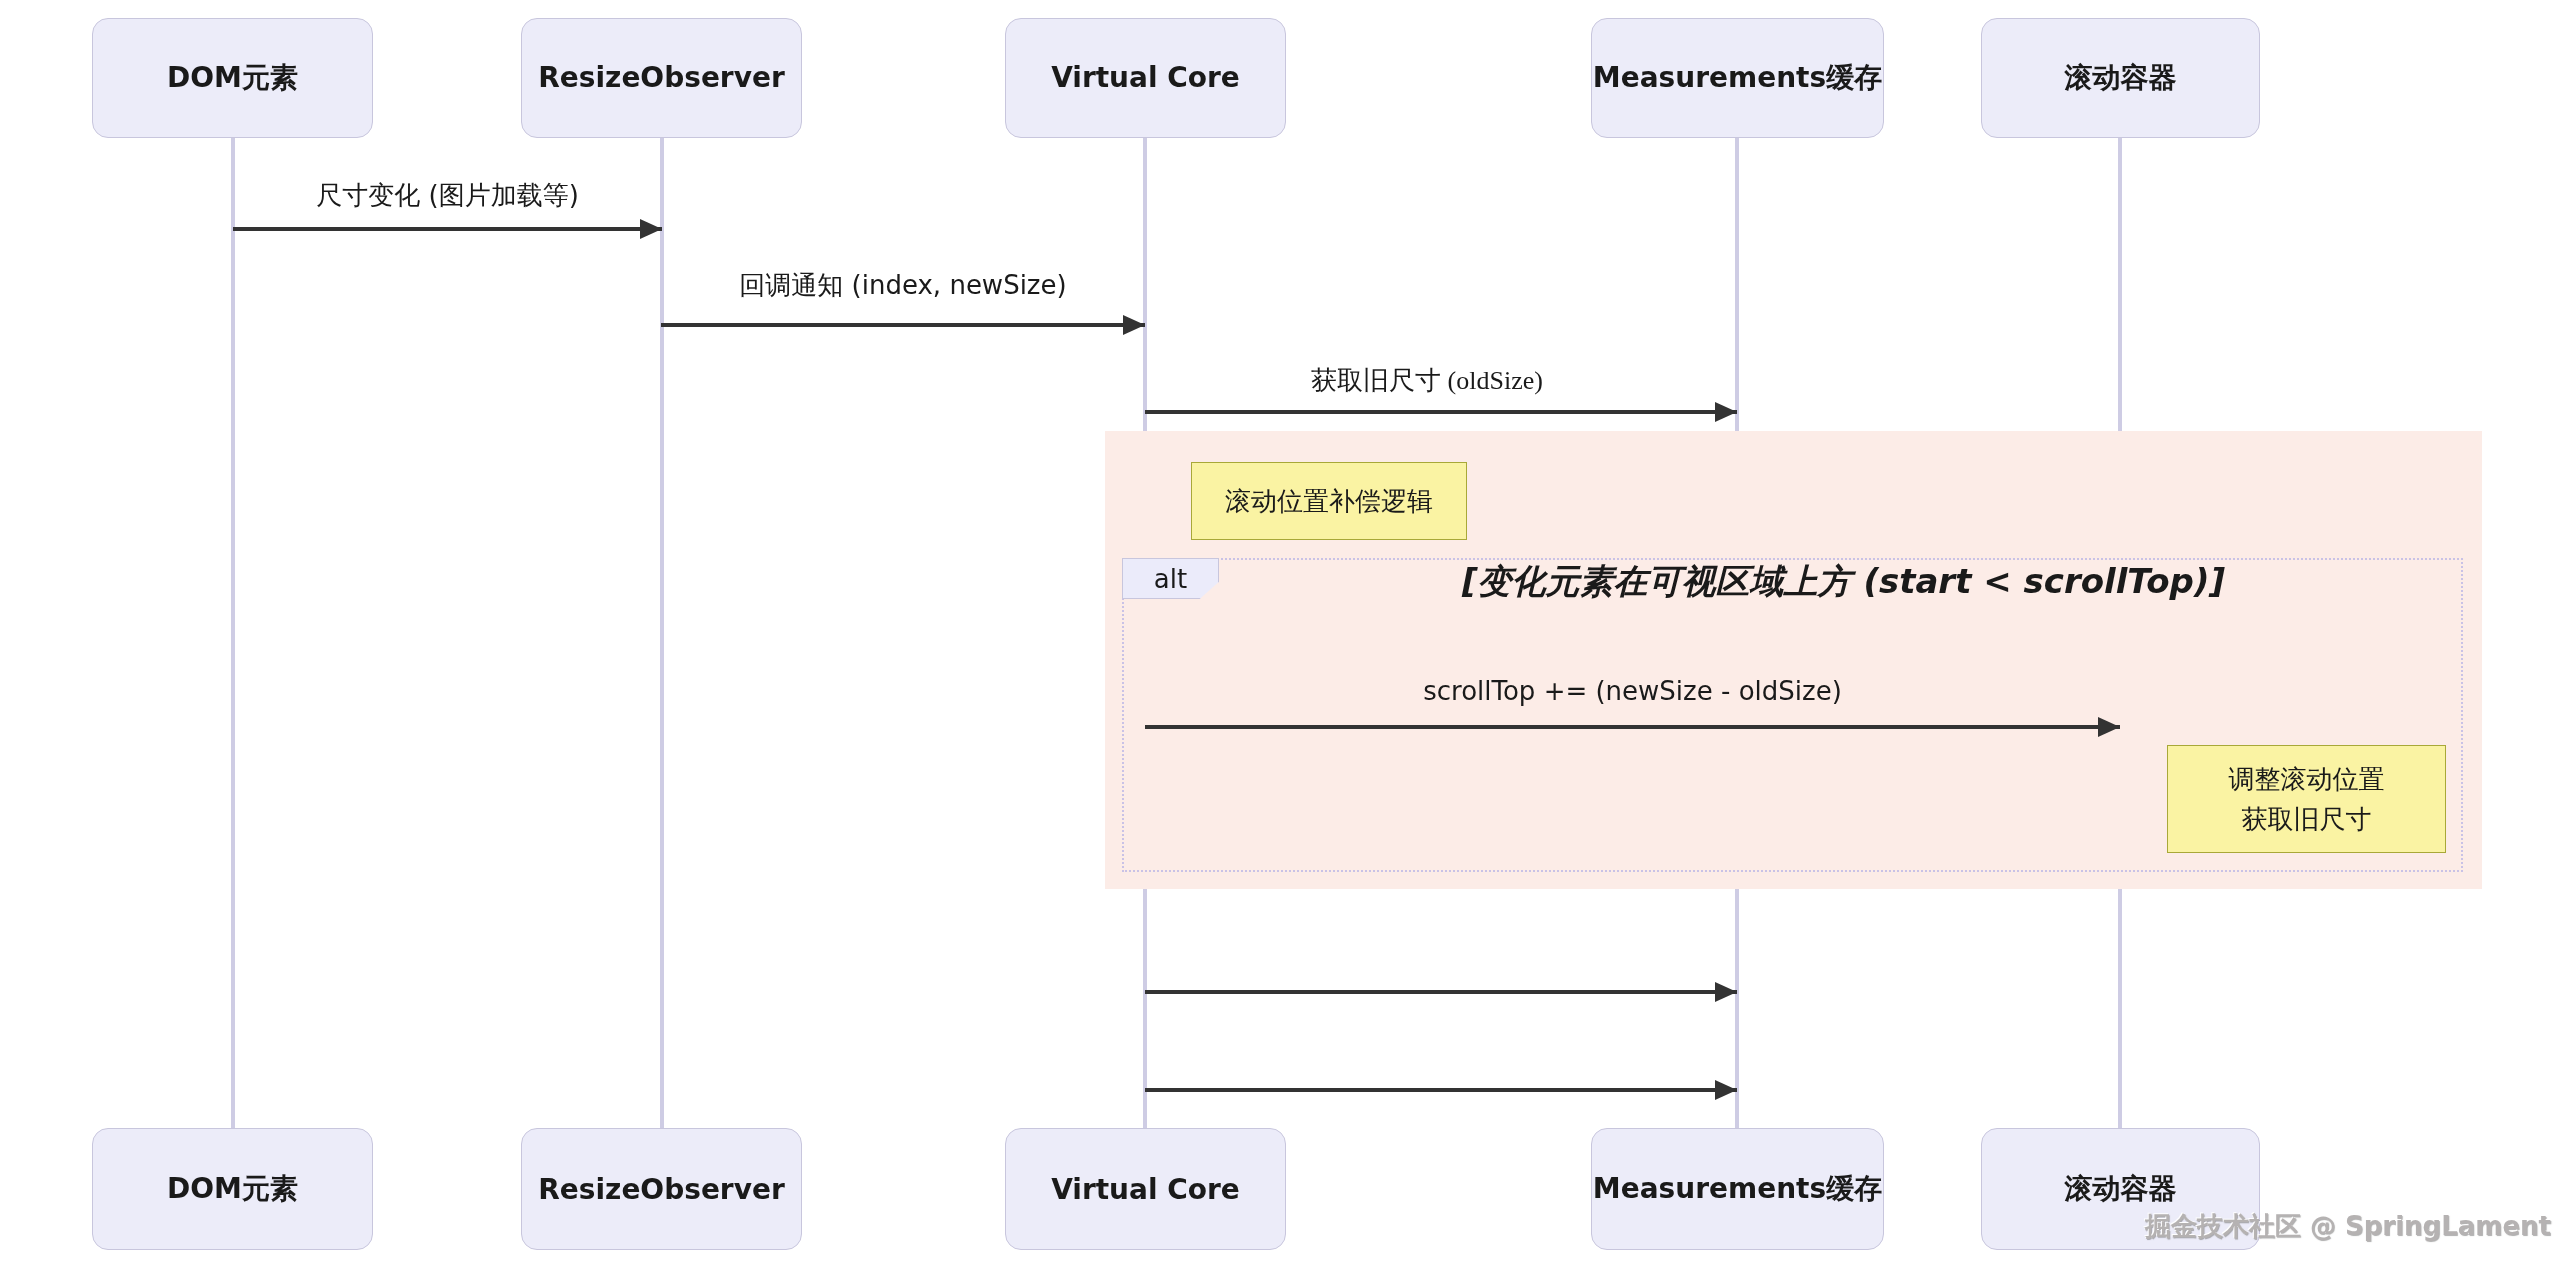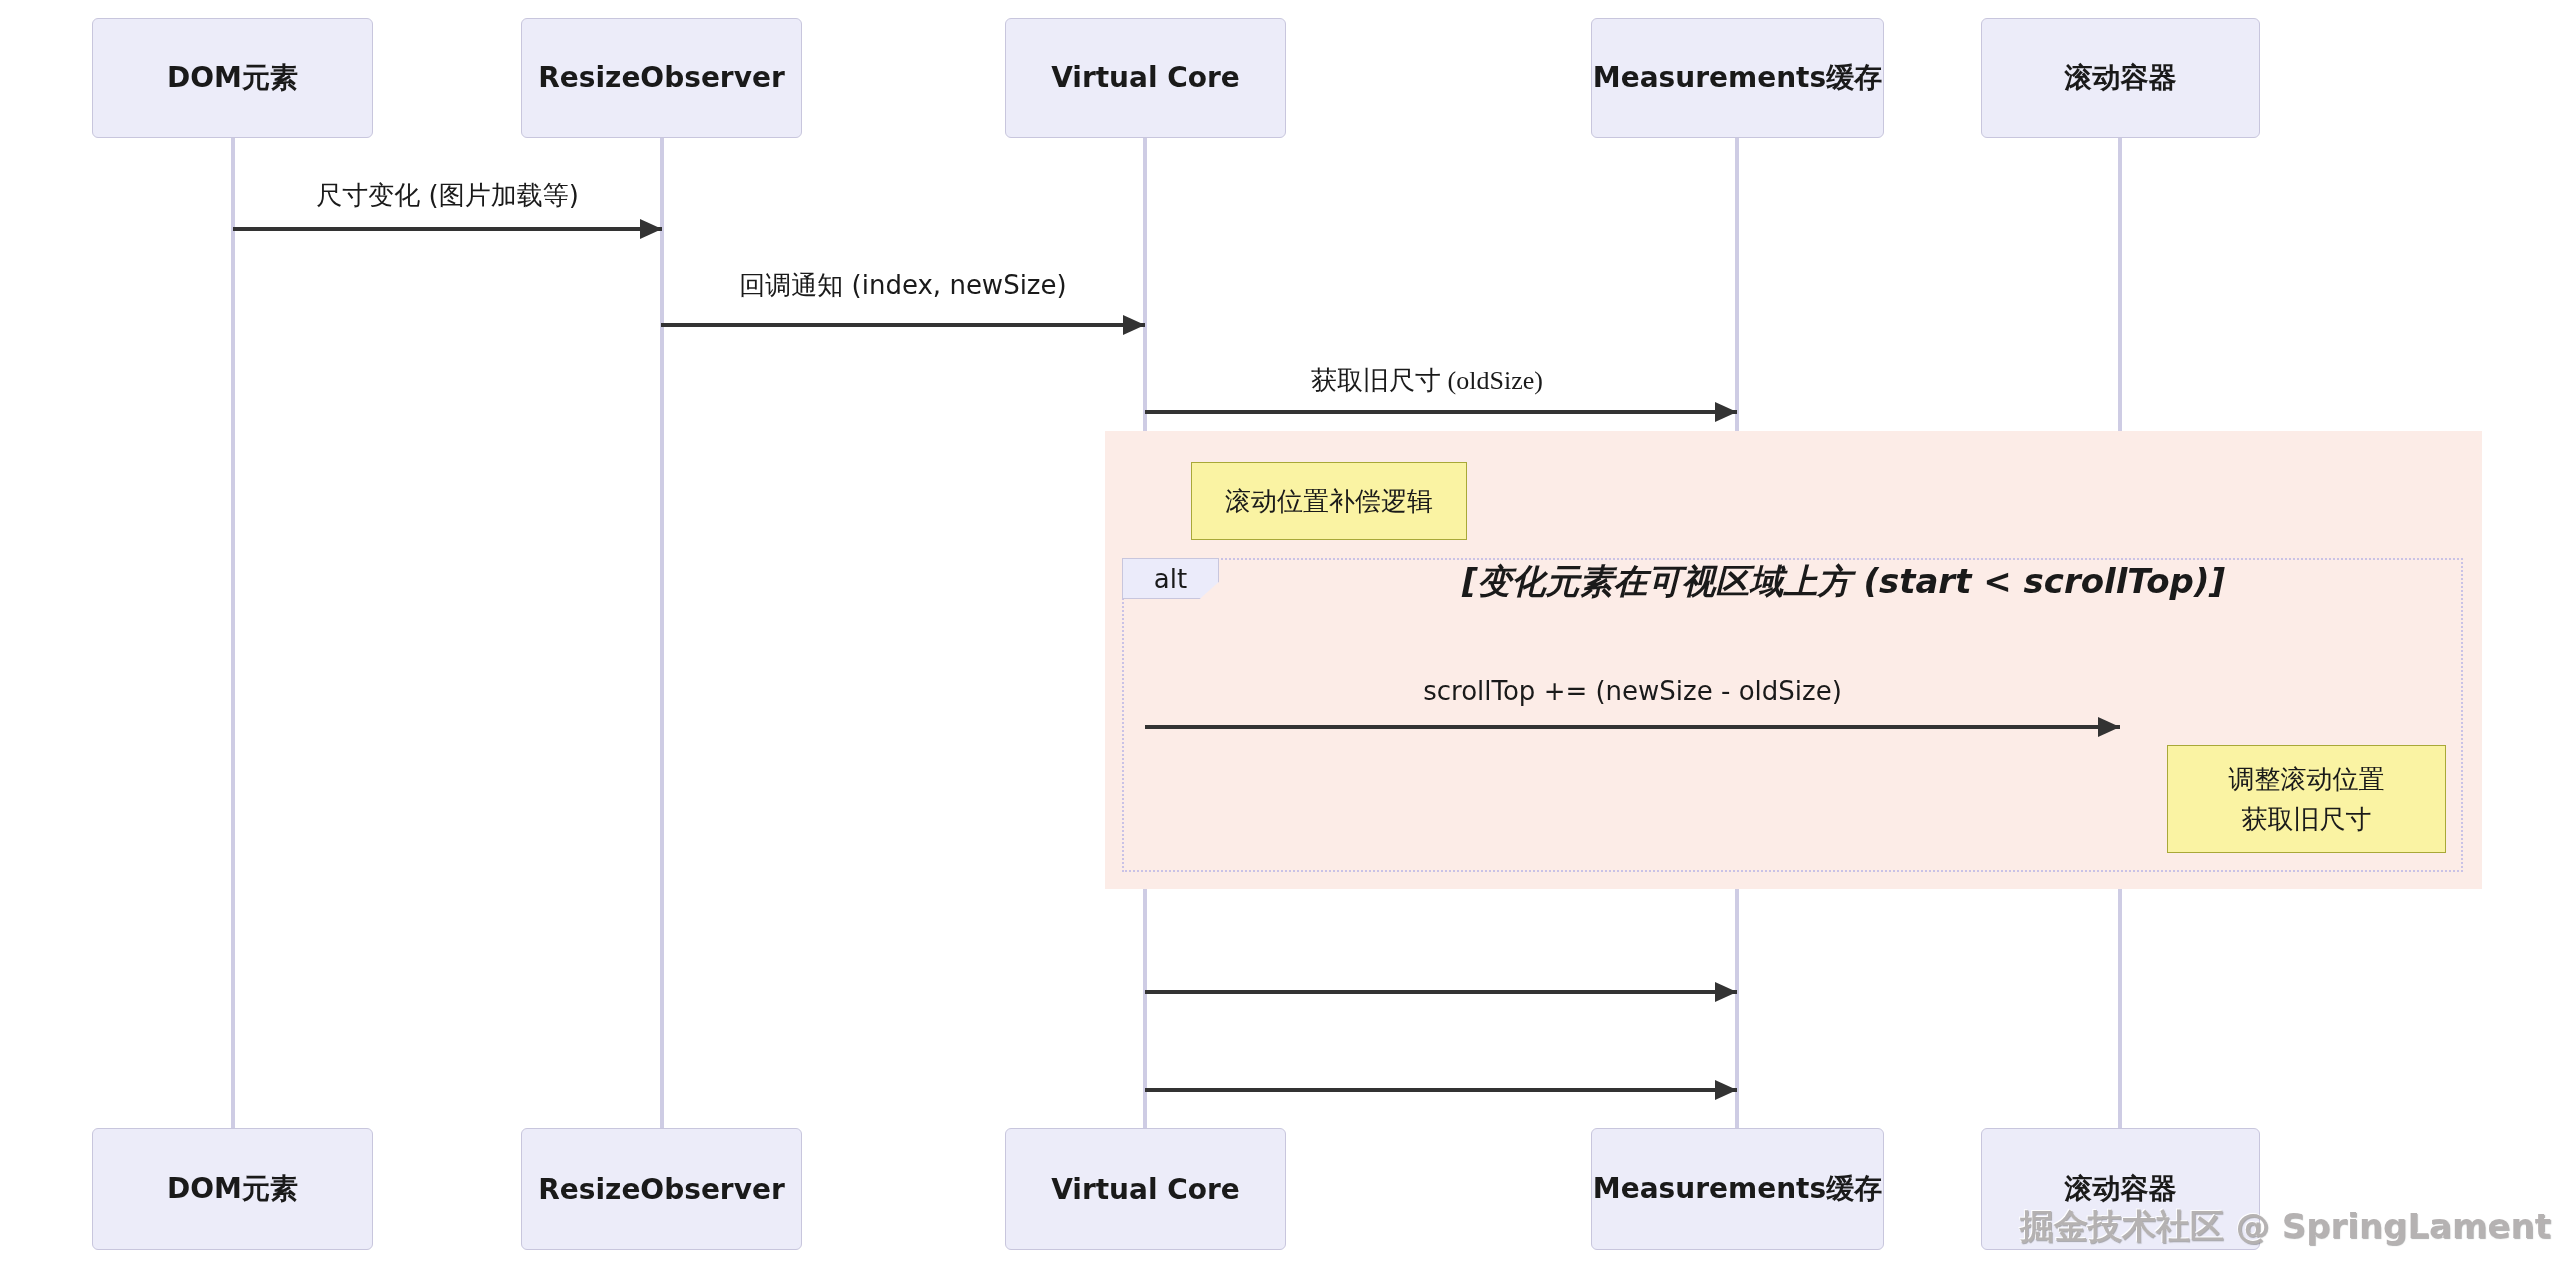--- a/index.html
+++ b/index.html
@@ -4,21 +4,21 @@
 <style>
   html,body{margin:0;padding:0;background:#ffffff;}
   .diagram{
     position:relative;width:2576px;height:1271px;background:#ffffff;overflow:hidden;
     font-family:"DejaVu Sans","Liberation Sans",sans-serif;color:var(--text-color,#1a1a1a);
   }
   .region{position:absolute;background:var(--region-fill,#fcece7);}
   .lifeline{position:absolute;width:3.7px;background:var(--lifeline-color,#cecce4);}
   .pbox{
     position:absolute;height:120px;background:var(--box-fill,#ececf9);
-    border:1.9px solid var(--box-border,#c8c6dd);border-radius:6px;
+    border:1.9px solid var(--box-border,#c8c6dd);border-radius:16px;
     display:flex;align-items:center;justify-content:center;box-sizing:border-box;
     font-size:28px;font-weight:600;
   }
   .msg-label{
     position:absolute;height:37px;display:flex;align-items:center;justify-content:center;
     font-size:26px;font-weight:500;white-space:nowrap;text-align:center;
   }
   .arrow{position:absolute;height:3.7px;background:var(--arrow-color,#333333);}
   .arrow .head{
     position:absolute;right:0;top:-8.4px;width:0;height:0;
@@ -41,21 +41,21 @@
     font-size:34px;font-weight:600;white-space:nowrap;font-style:italic;
   }
   .note{
     position:absolute;background:var(--note-fill,#faf3a3);
     border:1.9px solid var(--note-border,#a8a838);box-sizing:border-box;
     display:flex;flex-direction:column;align-items:center;justify-content:center;
     font-size:26px;font-weight:500;text-align:center;line-height:1.55;
   }
   .watermark{
     position:absolute;height:37px;display:flex;align-items:center;
-    font-size:34px;font-weight:600;color:var(--watermark-color,#b5b2b2);
+    font-size:26px;font-weight:600;color:var(--watermark-color,#b5b2b2);
     text-shadow:-0.9px -0.9px 0 rgba(255,255,255,0.95),0.9px 0.9px 0.9px rgba(110,110,110,0.55);
     white-space:nowrap;
   }
 </style>
 </head>
 <body>
 
 <div class="diagram">
 
   <div class="lifeline" style="left:231px;top:138px;height:991px;"></div>

